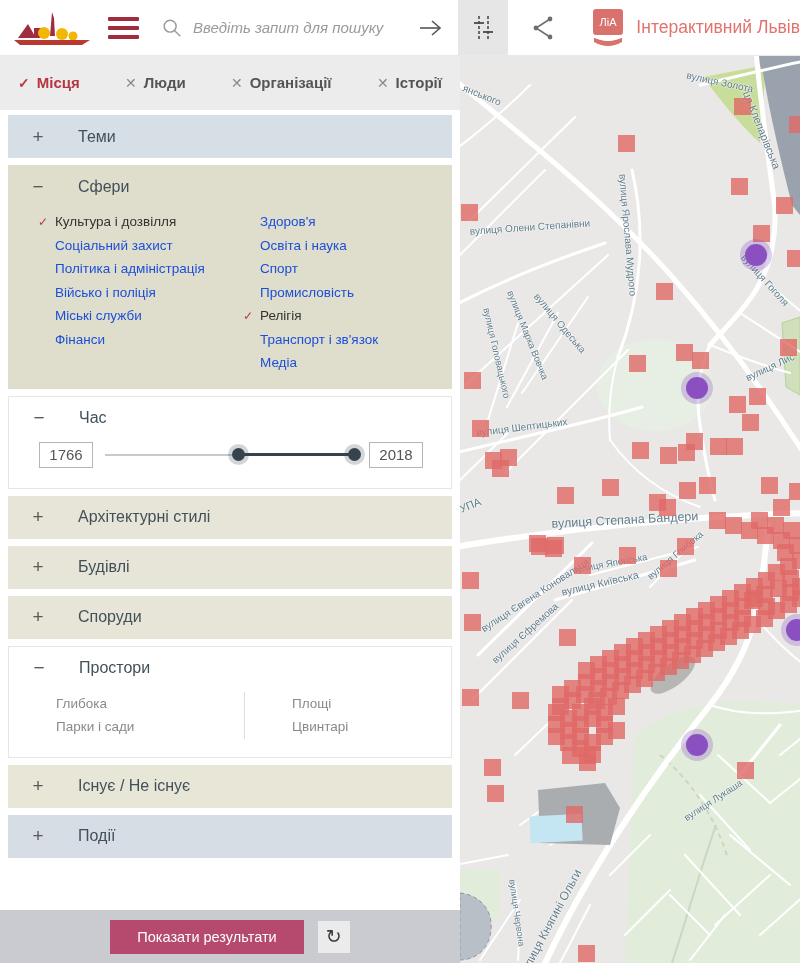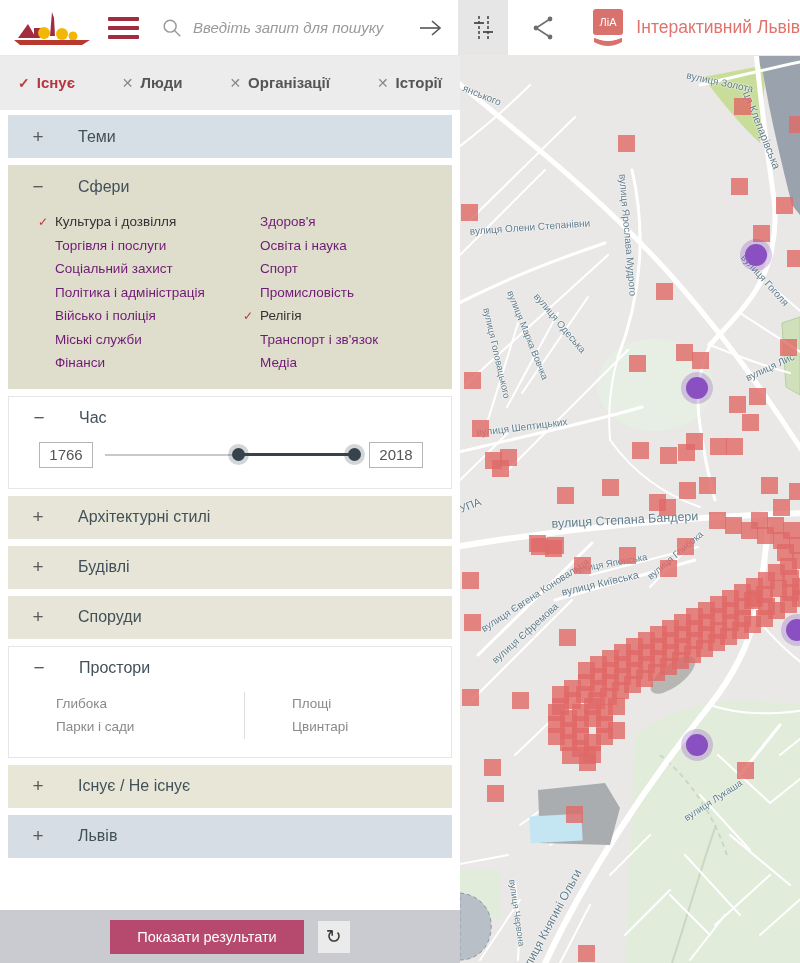--- a/index.html
+++ b/index.html
@@ -38,21 +38,21 @@
   .sec-head .sec-title{margin-left:32px;font-size:16px;color:#42505a}
   .bg-blue{background:#d6dfe6}
   .bg-beige{background:#e6e5d7}
   .bg-beige2{background:#e8e7d7}
   .bg-blue2{background:#d6dde4}
   .bg-olive{background:#dfdecd}
   .sec-white{background:#fff;border:1px solid #e6e6e6}
   .twocol{display:flex;padding:2px 0 14px 30px}
   .twocol .col{width:205px;flex:0 0 auto}
   .twocol .col + .col{width:auto}
-  .item-row{display:flex;align-items:center;height:23.5px;font-size:13.5px;color:#701a75;cursor:pointer}
+  .item-row{display:flex;align-items:center;height:23.5px;font-size:13.5px;color:#1d4ed8;cursor:pointer}
   .item-row .chk{width:17px;font-size:12px;color:#bf3a3a;flex:0 0 auto}
   .item-row.checked{color:#333}
   .spaces .item-row{color:#8a8a8a}
   .spaces .col+.col{border-left:1px solid #ddd;padding-left:30px;margin-left:0}
   .spaces{padding-bottom:18px}
 
   
   .time-row{display:flex;align-items:center;padding:2px 28px 20px 30px}
   .time-box{width:52px;height:24px;border:1px solid #b5b5b5;text-align:center;font-size:15px;color:#555;
             font-family:"Liberation Sans",sans-serif;background:#fff;padding:0;flex:0 0 auto}
@@ -132,21 +132,21 @@
     <text x="18" y="19" text-anchor="middle" font-size="11" fill="#fff" font-family="Liberation Sans, sans-serif">ЛіА</text>
     <path d="M4 30 Q 18 38 32 30 L 32 35 Q 18 43 4 35 Z" fill="#d9716c"></path>
     <path d="M4 30 Q 18 36 32 30" fill="none" stroke="#fff" stroke-width="1.4"></path>
   </svg>
   <div class="app-title">Інтерактивний Львів</div>
 </div>
 
 <div class="tabbar">
   <div class="tab active">
     <span class="tick">✓</span>
-    <span>Існує</span>
+    <span>Місця</span>
   </div>
   <div class="tab">
     <span class="x">✕</span>
     <span>Люди</span>
   </div>
   <div class="tab">
     <span class="x">✕</span>
     <span>Організації</span>
   </div>
   <div class="tab">
@@ -167,24 +167,20 @@
   <div class="sec bg-olive">
     <div class="sec-head">
       <span class="pm">−</span>
       <span class="sec-title">Сфери</span>
     </div>
     <div class="twocol">
       <div class="col" id="spheres-left">
           <div class="item-row checked">
             <span class="chk">✓</span>
             <span>Культура і дозвілля</span>
-          </div>
-          <div class="item-row">
-            <span class="chk"></span>
-            <span>Торгівля і послуги</span>
           </div>
           <div class="item-row">
             <span class="chk"></span>
             <span>Соціальний захист</span>
           </div>
           <div class="item-row">
             <span class="chk"></span>
             <span>Політика і адміністрація</span>
           </div>
           <div class="item-row">
@@ -303,21 +299,21 @@
   <div class="sec bg-beige2">
     <div class="sec-head">
       <span class="pm">+</span>
       <span class="sec-title">Існує / Не існує</span>
     </div>
   </div>
 
   <div class="sec bg-blue2">
     <div class="sec-head">
       <span class="pm">+</span>
-      <span class="sec-title">Львів</span>
+      <span class="sec-title">Події</span>
     </div>
   </div>
 
 </div>
 
 <div class="bottombar">
   <button class="results-btn">Показати результати</button>
   <button class="refresh-btn">
     <span>↻</span>
   </button>

